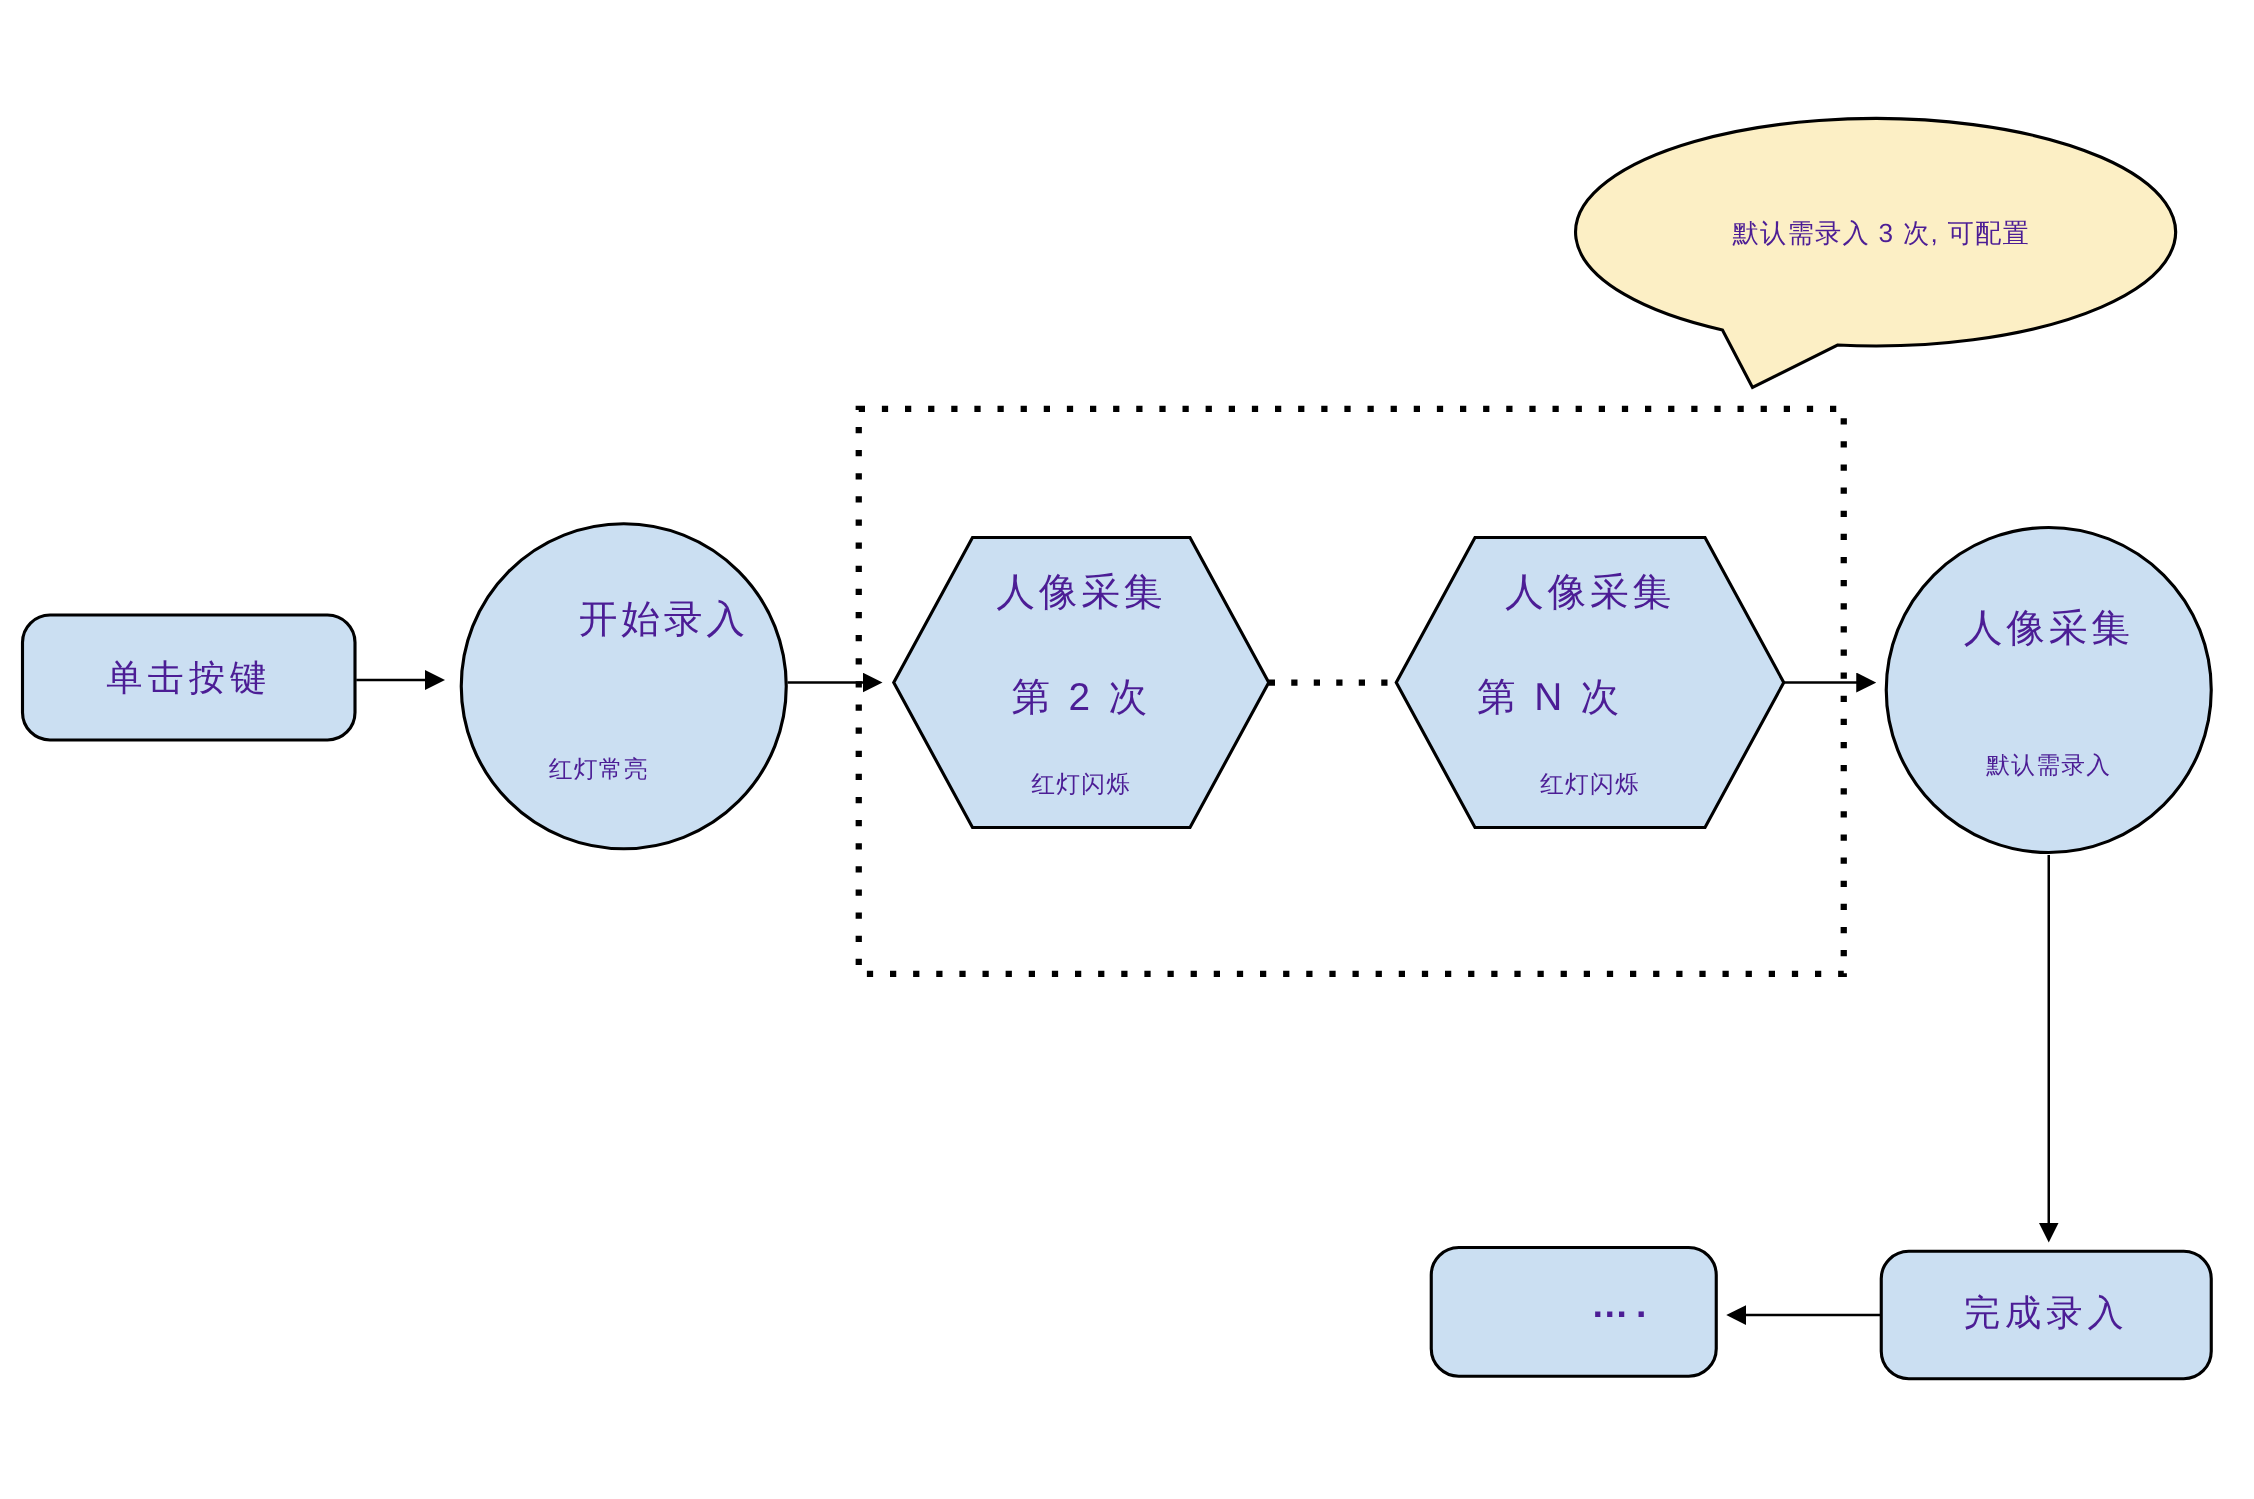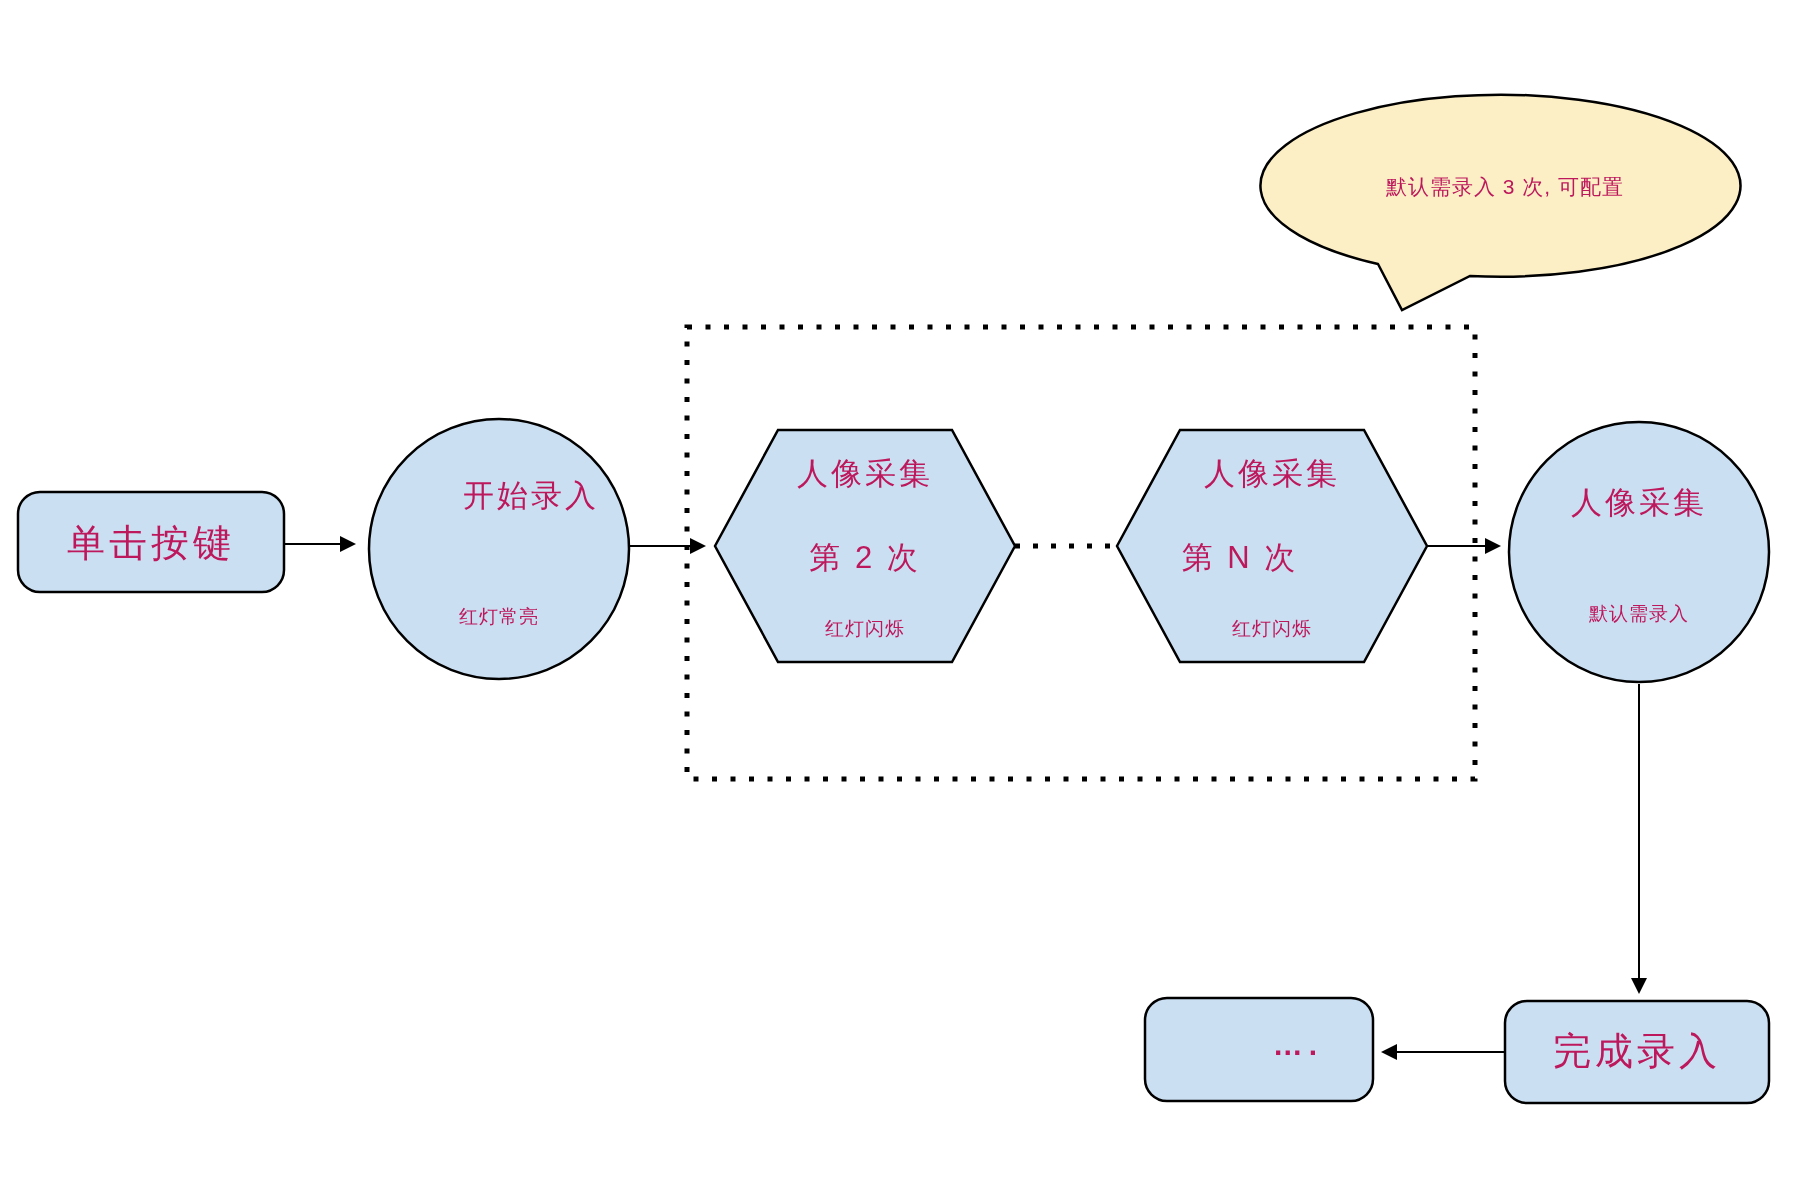--- a/index.html
+++ b/index.html
@@ -18,26 +18,26 @@
   }
   #shapes{position:absolute;left:0;top:0;width:1803px;height:1199px;}
   .node-shape{fill:var(--node-fill);stroke:var(--node-stroke);stroke-width:2.5;}
   .edge{stroke:var(--node-stroke);stroke-width:2;fill:none;}
   .dotted{stroke:var(--node-stroke);fill:none;}
   .bubble{fill:var(--bubble-fill);stroke:var(--node-stroke);stroke-width:2.5;}
   .label{
     position:absolute;
     transform:translate(-50%,-50%);
     white-space:nowrap;
-    color:#be185d;
+    color:#4c1d95;
     text-align:left;
     line-height:1.1;
   }
   .lbl-title{font-size:31px;letter-spacing:3px;}
-  .lbl-big{font-size:38px;letter-spacing:4px;}
+  .lbl-big{font-size:29px;letter-spacing:4px;}
   .lbl-sub{font-size:19px;letter-spacing:1px;}
   .lbl-bubble{font-size:21px;letter-spacing:1px;}
   .lbl-dots{font-size:30px;letter-spacing:6px;font-weight:bold;}
 </style>
 </head>
 <body>
 
 <div id="canvas">
 
   <svg id="shapes" viewBox="0 0 1803 1199" xmlns="http://www.w3.org/2000/svg">
@@ -71,21 +71,21 @@
     <line x1="1427" y1="546" x2="1497" y2="546" class="edge" marker-end="url(#arrowhead)"></line>
     <line x1="1639" y1="684" x2="1639" y2="990" class="edge" marker-end="url(#arrowhead)"></line>
     <line x1="1505" y1="1052" x2="1385" y2="1052" class="edge" marker-end="url(#arrowhead)"></line>
   </svg>
 
   <div class="label lbl-bubble" style="left:1505px;top:187px;">默认需录入 3 次, 可配置</div>
 
   <div class="label lbl-big" style="left:151px;top:544px;">单击按键</div>
 
   <div class="label lbl-title" style="left:499px;top:496px;margin-left:32px;">开始录入</div>
-  <div class="label lbl-sub" style="left:499px;top:617px;">红灯常亮</div>
+  <div class="label lbl-sub" style="left:479px;top:617px;">红灯常亮</div>
 
   <div class="label lbl-title" style="left:865px;top:474px;">人像采集</div>
   <div class="label lbl-title" style="left:865px;top:558px;">第 2 次</div>
   <div class="label lbl-sub" style="left:865px;top:629px;">红灯闪烁</div>
 
   <div class="label lbl-title" style="left:1272px;top:474px;">人像采集</div>
   <div class="label lbl-title" style="left:1240px;top:558px;">第 N 次</div>
   <div class="label lbl-sub" style="left:1272px;top:629px;">红灯闪烁</div>
 
   <div class="label lbl-title" style="left:1639px;top:503px;">人像采集</div>

